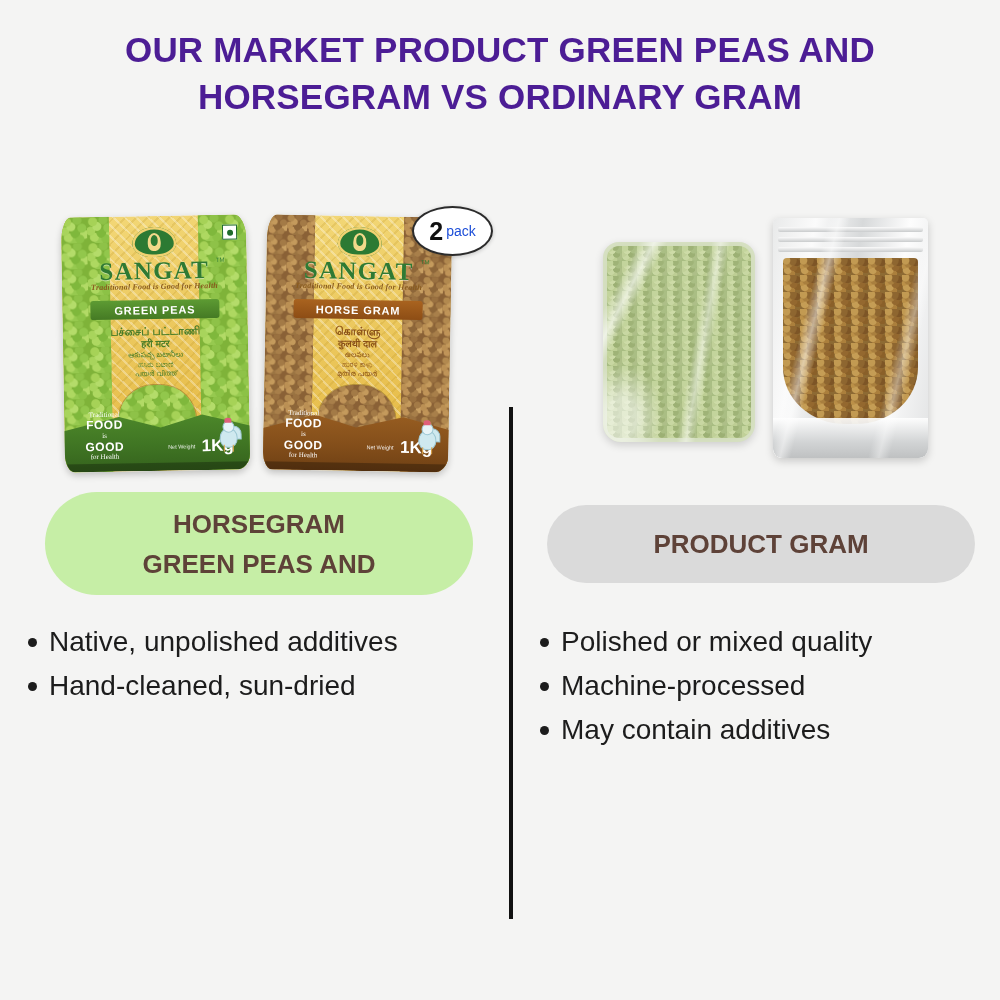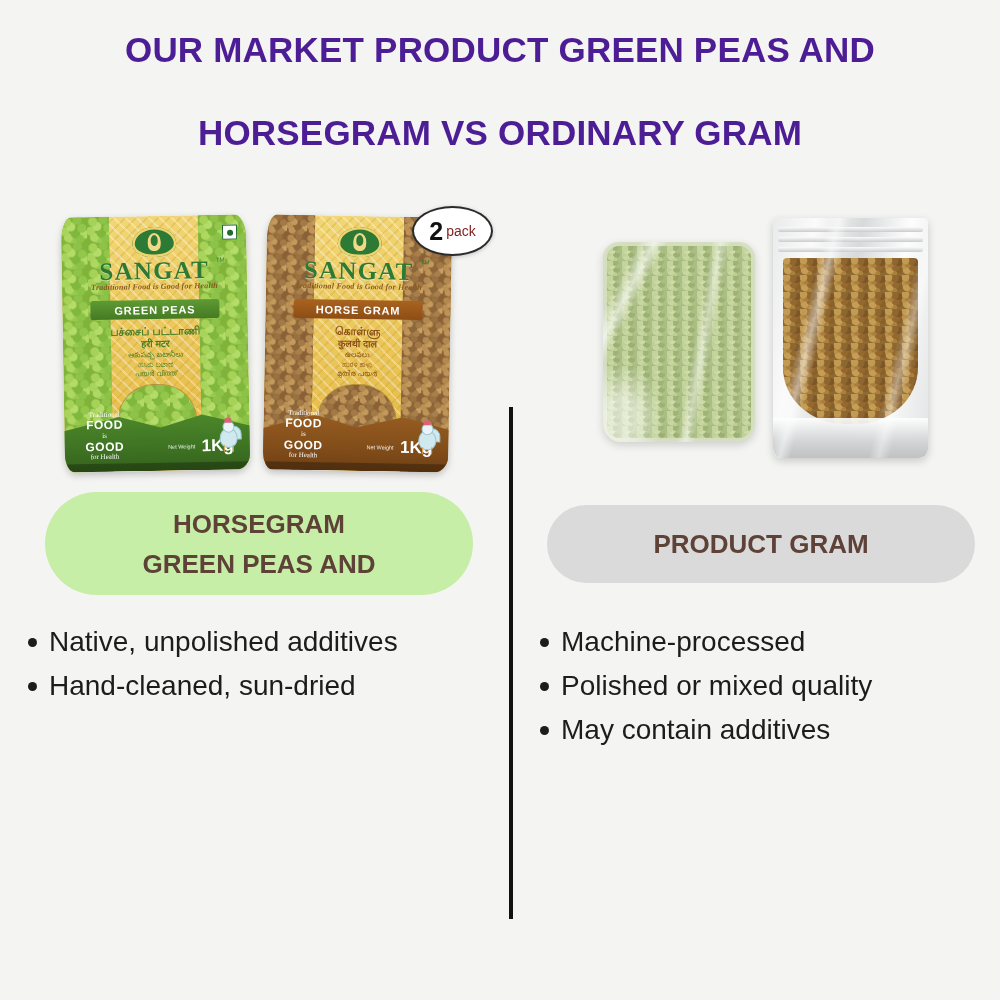--- a/index.html
+++ b/index.html
@@ -22,21 +22,21 @@
     left: 50px;
     width: 900px;
     text-align: center;
     color: #4c1d95;
     font-family: "Liberation Sans", sans-serif;
     font-weight: bold;
     font-size: 35px;
     line-height: 47px;
     letter-spacing: 0.2px;
   }
-  .title .line2 { display: block; margin-top: 36px; }
+  .title .line2 { display: block; }
 
   
   .divider {
     position: absolute;
     left: 509px;
     top: 407px;
     width: 4px;
     height: 512px;
     background: #111111;
   }
@@ -317,21 +317,21 @@
     border: 2px solid #2b2b2b;
     border-radius: 50%;
     display: flex;
     align-items: center;
     justify-content: center;
     gap: 3px;
     z-index: 6;
     box-shadow: 0 1px 4px rgba(0,0,0,.2);
   }
   .pack-num { font-size: 25px; font-weight: bold; color: #111; line-height: 1; }
-  .pack-word { font-size: 14px; color: #7f1d1d; line-height: 1; }
+  .pack-word { font-size: 14px; color: #1d4ed8; line-height: 1; }
 
   
   .poly-bag {
     position: absolute;
     left: 8px; top: 44px;
     width: 152px; height: 200px;
     border-radius: 16px 16px 18px 18px;
     background: #cdd9b4;
     box-shadow: 0 3px 8px rgba(0,0,0,.16), inset 0 0 20px rgba(255,255,255,.35);
     overflow: hidden;
@@ -635,23 +635,23 @@
   </div>
   <div class="bullet-row">
     <span class="bullet-dot"></span>
     <span class="bullet-text">Hand-cleaned, sun-dried</span>
   </div>
 </div>
 
 <div class="bullets bullets-right">
   <div class="bullet-row">
     <span class="bullet-dot"></span>
-    <span class="bullet-text">Machine-processed</span>
+    <span class="bullet-text">Polished or mixed quality</span>
   </div>
   <div class="bullet-row">
     <span class="bullet-dot"></span>
-    <span class="bullet-text">Polished or mixed quality</span>
+    <span class="bullet-text">Machine-processed</span>
   </div>
   <div class="bullet-row">
     <span class="bullet-dot"></span>
     <span class="bullet-text">May contain additives</span>
   </div>
 </div>
 
 </body></html>

